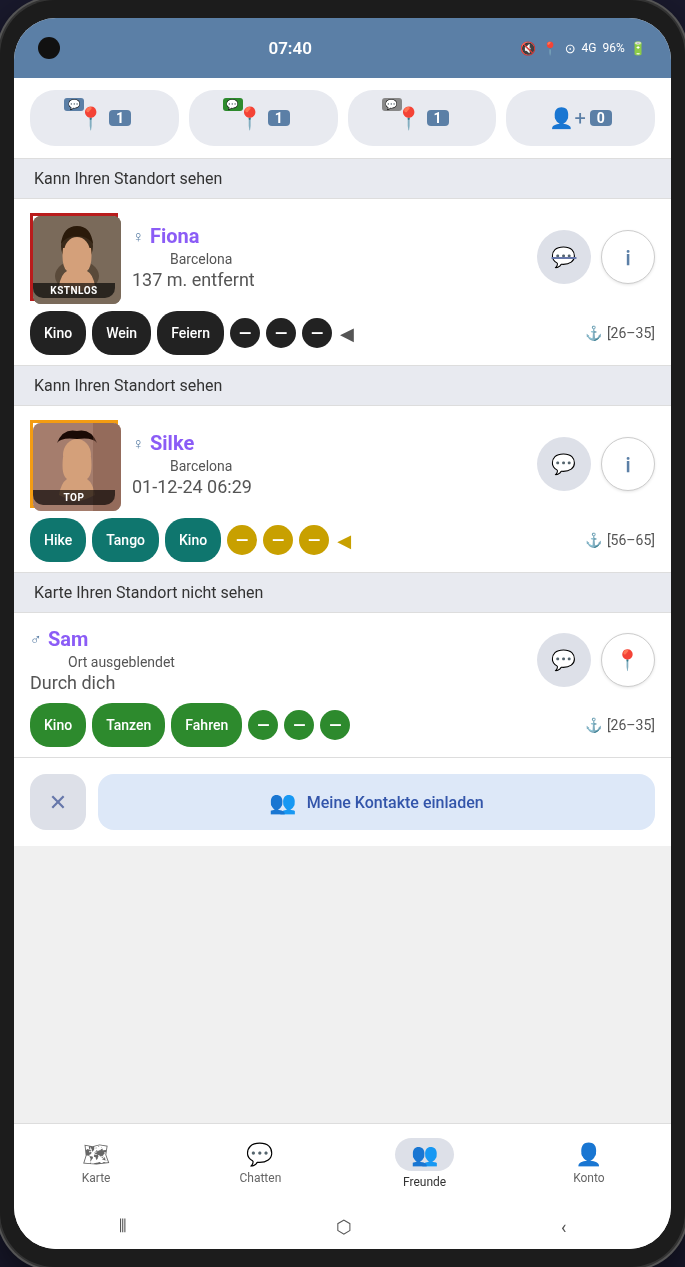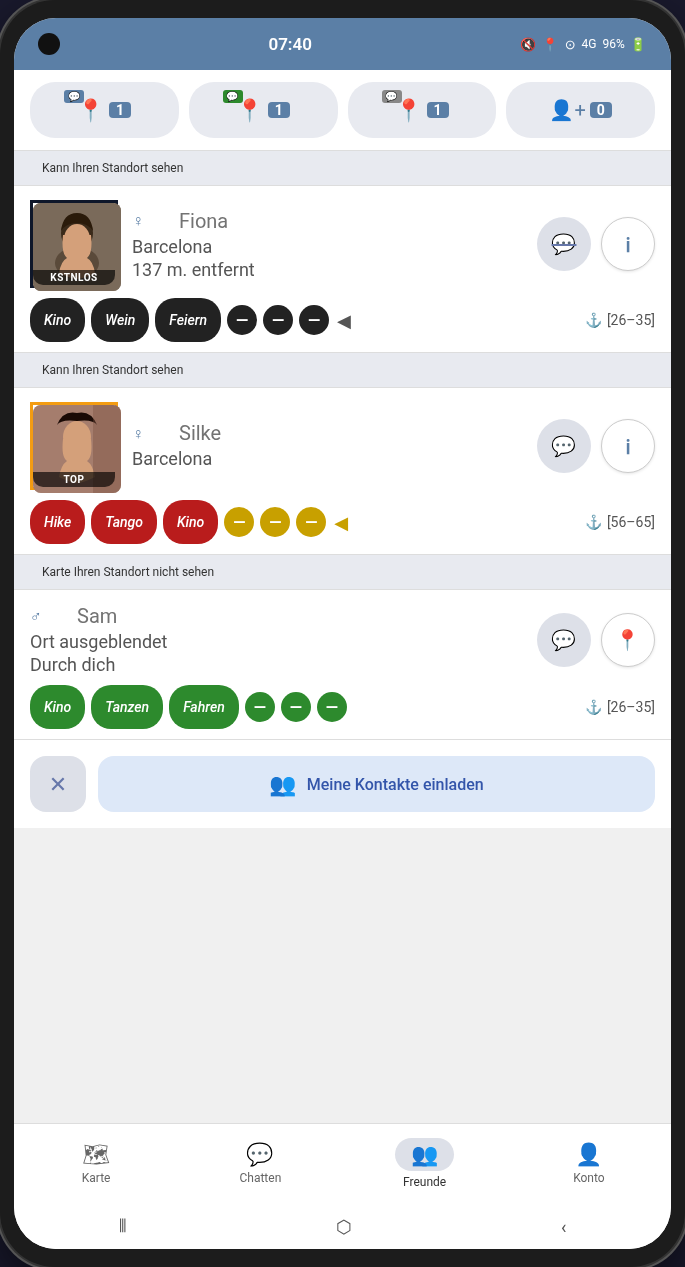--- a/index.html
+++ b/index.html
@@ -28,21 +28,21 @@
       bottom: 18px;
       background: #f0f0f0;
       border-radius: 42px;
       overflow: hidden;
       display: flex;
       flex-direction: column;
     }
     
     .status-bar {
       background: #5b7fa6;
-      height: 52px;
+      height: 60px;
       display: flex;
       align-items: center;
       justify-content: space-between;
       padding: 0 24px;
       flex-shrink: 0;
     }
     .status-time {
       color: white;
       font-size: 17px;
       font-weight: 600;
@@ -93,22 +93,22 @@
     }
     
     .scroll-content {
       flex: 1;
       overflow-y: auto;
       background: #f0f0f0;
     }
     
     .section-header {
       background: #e8eaf0;
-      padding: 10px 28px;
-      font-size: 12px;
+      padding: 10px 20px;
+      font-size: 16px;
       color: #333;
       font-weight: 400;
       border-bottom: 1px solid #ddd;
     }
     
     .user-card {
       background: white;
       margin: 0;
       padding: 14px 16px 10px;
       border-bottom: 1px solid #ddd;
@@ -142,44 +142,44 @@
       right: 0;
       background: rgba(0,0,0,0.65);
       color: white;
       font-size: 10px;
       font-weight: 700;
       text-align: center;
       padding: 2px 0;
       border-radius: 0 0 10px 10px;
       letter-spacing: 0.5px;
     }
-    .avatar-border-green { border: 3px solid #0f172a; }
+    .avatar-border-green { border: 3px solid #b91c1c; }
     .avatar-border-orange { border: 3px solid #f39c12; }
     .user-info {
       flex: 1;
     }
     .user-name-row {
       display: flex;
       align-items: center;
       gap: 6px;
       margin-bottom: 3px;
     }
     .user-gender-icon { font-size: 16px; }
     .gender-m { color: #5b7fa6; }
     .gender-f { color: #5b7fa6; }
     .user-name {
       font-size: 20px;
-      font-weight: 400;
-      color: #737373;
-      margin-left: 29px;
+      font-weight: 700;
+      color: #8b5cf6;
     }
     .user-location {
-      font-size: 18px;
+      font-size: 14px;
       color: #555;
       margin-bottom: 2px;
+      margin-left: 38px;
     }
     .user-distance {
       font-size: 18px;
       color: #555;
     }
     .user-actions {
       display: flex;
       gap: 10px;
       margin-left: auto;
       flex-shrink: 0;
@@ -205,25 +205,24 @@
       margin-top: 10px;
       flex-wrap: wrap;
     }
     .tag {
       padding: 14px 14px;
       border-radius: 20px;
       font-size: 14px;
       font-weight: 500;
       color: white;
       display: inline-block;
-      font-style: italic;
     }
     .tag-dark { background: #222; }
     .tag-green { background: #2d8a2d; }
-    .tag-yellow { background: #b91c1c; color: white; }
+    .tag-yellow { background: #0f766e; color: white; }
     .tag-dot {
       width: 30px;
       height: 30px;
       border-radius: 50%;
       display: flex;
       align-items: center;
       justify-content: center;
       font-size: 16px;
       font-weight: 700;
       color: white;
@@ -428,20 +427,21 @@
               </svg>
             </div>
             <div class="avatar-label">TOP</div>
           </div>
           <div class="user-info">
             <div class="user-name-row">
               <span class="user-gender-icon gender-f">♀</span>
               <span class="user-name">Silke</span>
             </div>
             <div class="user-location">Barcelona</div>
+            <div class="user-distance">01-12-24 06:29</div>
           </div>
           <div class="user-actions">
             <button class="action-btn action-btn-gray">
               <span style="font-size:20px;">💬</span>
             </button>
             <button class="action-btn action-btn-white">
               <span style="font-size:20px; color:#5b7fa6; font-weight:bold;">ℹ</span>
             </button>
           </div>
         </div>

